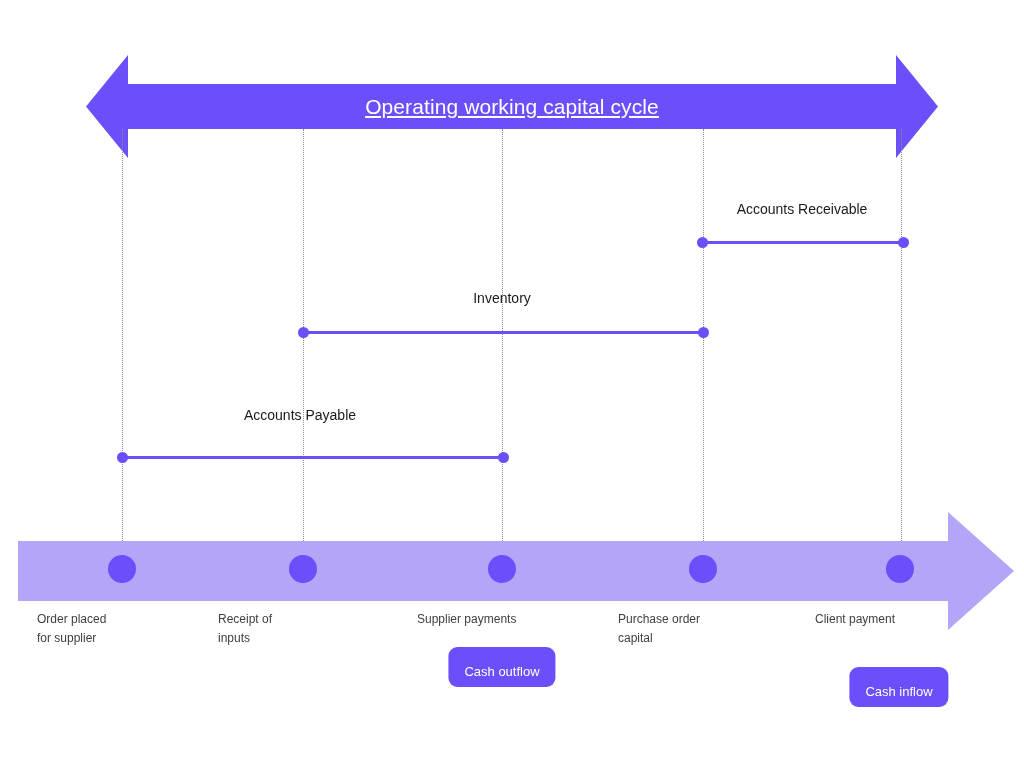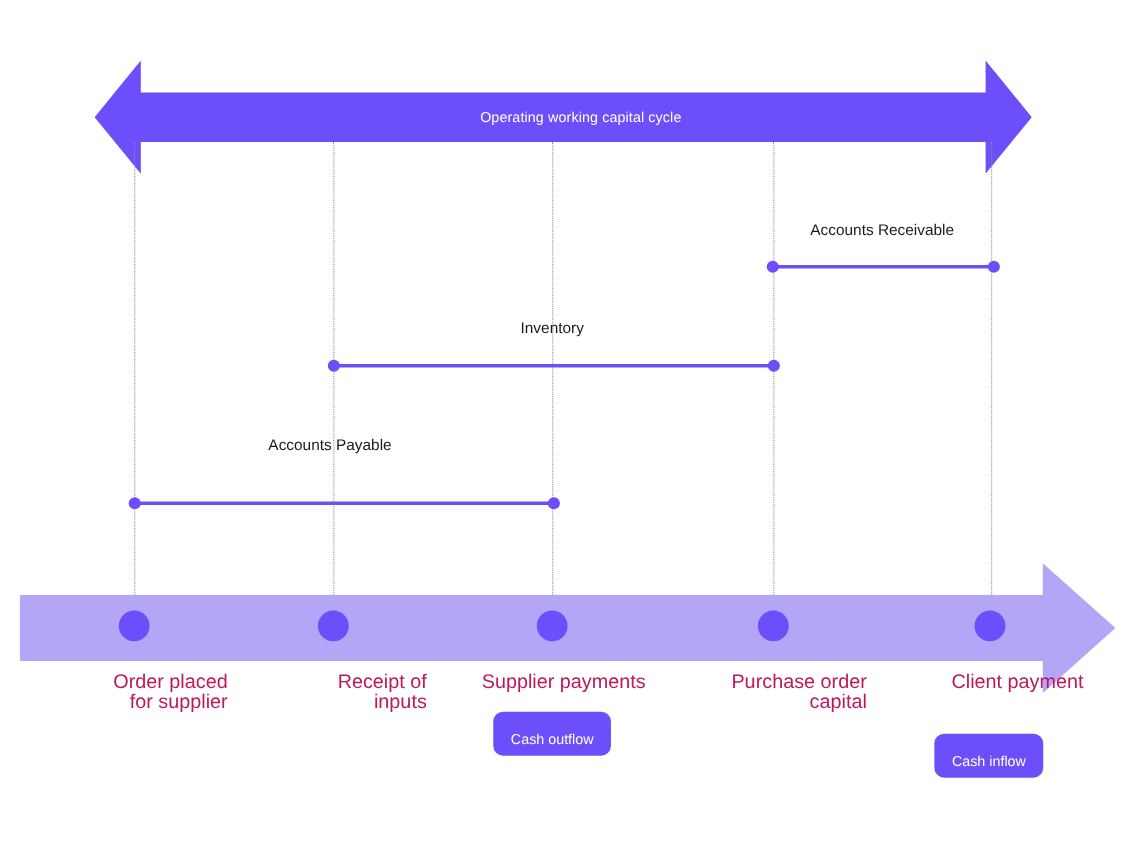--- a/index.html
+++ b/index.html
@@ -23,31 +23,32 @@
   #top-arrow-wrap {
     position: absolute;
     left: 86px;
     top: 55px;
     width: 852px;
     height: 103px;
   }
   #top-arrow-svg { display: block; }
   #top-arrow-label {
     position: absolute;
-    left: 16px;
+    left: 0;
     top: 0;
     width: 852px;
     height: 103px;
     display: flex;
     align-items: center;
     justify-content: center;
     color: #ffffff;
-    font-size: 13px;
+    font-size: 21px;
     letter-spacing: .1px;
     pointer-events: none;
+    text-decoration: underline;
   }
 
   
   .guide {
     position: absolute;
     width: 0;
     border-left: 1.4px dotted #8d8d8d;
   }
 
   
@@ -89,24 +90,24 @@
     width: 28px;
     height: 28px;
     border-radius: 50%;
     background: #6c4efa;
     top: 555px;
     margin-left: -14px;
   }
   .event-label {
     position: absolute;
     top: 610px;
-    font-size: 18px;
+    font-size: 12px;
     line-height: 19px;
-    color: #be185d;
-    text-align: right;
+    color: #404040;
+    text-align: left;
     transform: translateX(-50%);
     white-space: pre-line;
     width: 170px;
     margin-left: 0;
   }
   .cash-badge {
     position: absolute;
     background: #6c4efa;
     color: #ffffff;
     font-size: 13px;
@@ -142,21 +143,21 @@
   </div>
 
   <div>
     <div class="span-label" style="left:502px; top:290px;">Inventory</div>
     <div class="span-line" style="left:303px; top:331px; width:400px;"></div>
     <div class="span-dot" style="left:303px; top:331px;"></div>
     <div class="span-dot" style="left:703px; top:331px;"></div>
   </div>
 
   <div>
-    <div class="span-label" style="left:300px; top:396px;text-align:right;">Accounts Payable</div>
+    <div class="span-label" style="left:300px; top:407px;text-align:right;">Accounts Payable</div>
     <div class="span-line" style="left:122px; top:456px; width:381px;"></div>
     <div class="span-dot" style="left:122px; top:456px;"></div>
     <div class="span-dot" style="left:503px; top:456px;"></div>
   </div>
 
   <div id="timeline-wrap">
     <svg id="timeline-svg" width="996" height="118" viewBox="0 0 996 118">
       <polygon points="0,29 930,29 930,0 996,59 930,118 930,89 0,89" fill="#b5a5f7"></polygon>
     </svg>
   </div>

